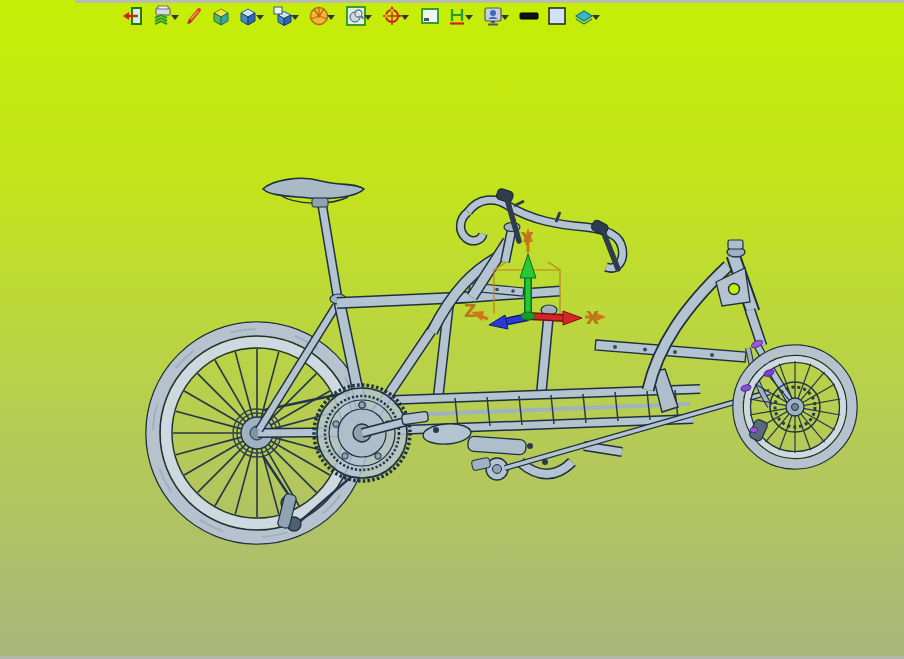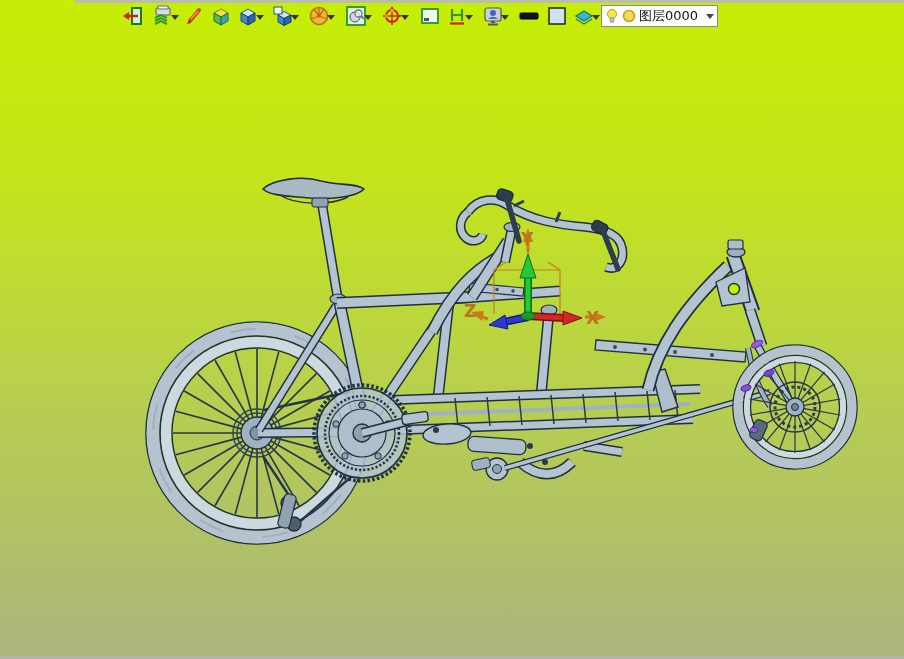--- a/index.html
+++ b/index.html
@@ -159,32 +159,20 @@
     </button>
 
     <button class="tb" style="left:573px">
       <svg viewBox="0 0 22 22">
           <polygon points="3,11 11,6 19,11 11,16" fill="#3ab8c8" stroke="#1a7888" stroke-width="1.4"></polygon>
           <path d="M3,14 L11,19 L19,14" fill="none" stroke="#1a7888" stroke-width="1.4"></path>
         </svg>
     </button>
     <span class="caret" style="left:592px"></span>
 
-    <div class="layer-combo">
-      <svg width="14" height="16" viewBox="0 0 14 16">
-          <circle cx="7" cy="6" r="4.5" fill="#f7e84a" stroke="#b89a20"></circle>
-          <rect x="5" y="10" width="4" height="3" fill="#c8c8c8" stroke="#888" stroke-width="0.7"></rect>
-          <line x1="5" y1="14" x2="9" y2="14" stroke="#888"></line>
-        </svg>
-      <svg width="14" height="14" viewBox="0 0 14 14">
-          <circle cx="7" cy="7" r="5.5" fill="#f2dc52" stroke="#c89a20" stroke-width="1.5"></circle>
-        </svg>
-      <span class="layer-text">图层0000</span>
-      <span class="combo-caret"></span>
-    </div>
   </div>
 
   <svg class="scene" viewBox="0 0 904 659">
     <defs>
       <line id="rsp" x1="257" y1="349" x2="257" y2="419" stroke="#26364a" stroke-width="1.6"></line>
       <line id="fsp" x1="795" y1="361" x2="795" y2="399" stroke="#26364a" stroke-width="1.2"></line>
     </defs>
 
     <g>
       <circle cx="257" cy="433" r="111" fill="none" stroke="#1e3040" stroke-width="1.6"></circle>

